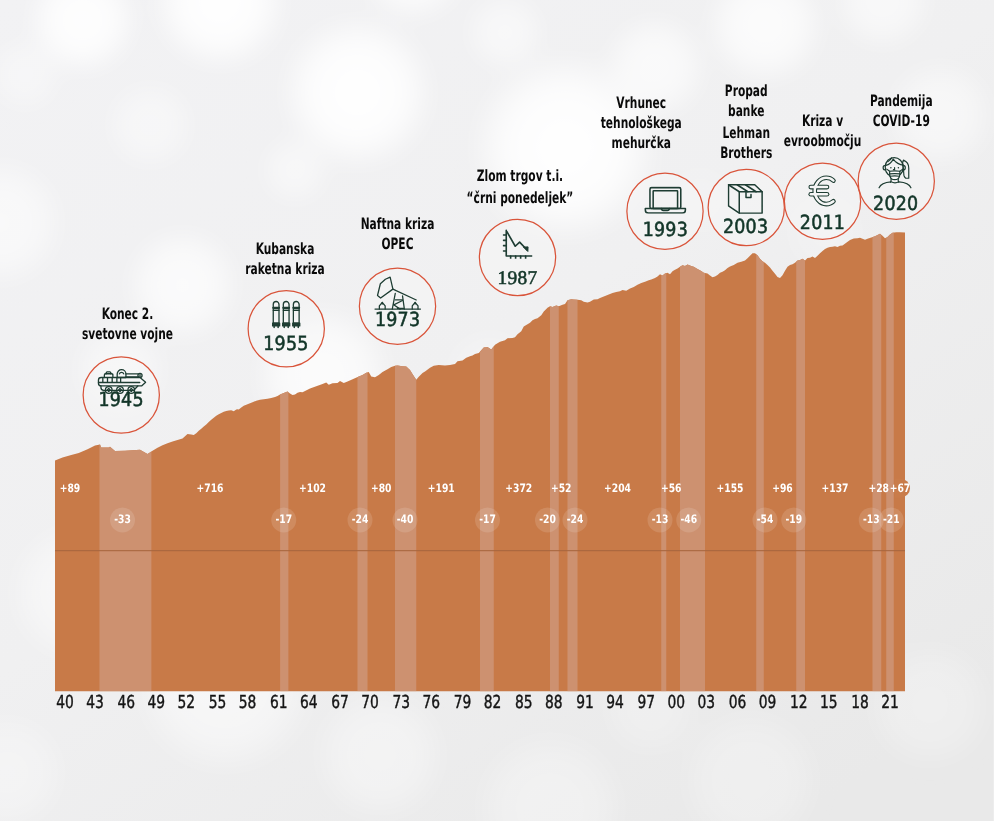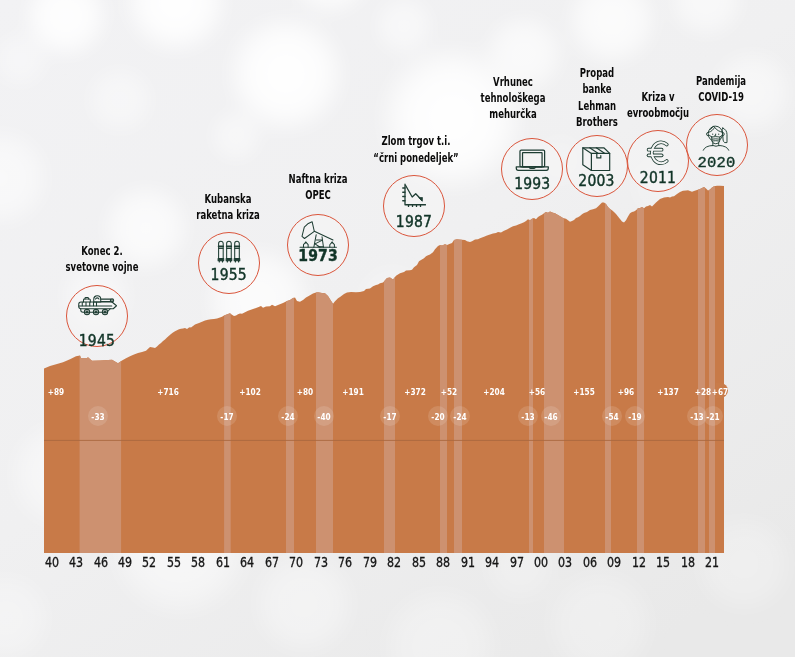--- a/index.html
+++ b/index.html
@@ -202,21 +202,21 @@
 <circle cx="72" cy="14.6" r="3.3"></circle>
 <path d="M72 12.4 v4.4"></path>
 <circle cx="22" cy="38" r="5.3"></circle>
             <circle cx="40" cy="38" r="5.3"></circle>
             <circle cx="58" cy="38" r="5.3"></circle>
 <path d="M22 35.5 l2.2 2.5 l-2.2 2.5 l-2.2 -2.5 z"></path>
 <path d="M40 35.5 l2.2 2.5 l-2.2 2.5 l-2.2 -2.5 z"></path>
 <path d="M58 35.5 l2.2 2.5 l-2.2 2.5 l-2.2 -2.5 z"></path>
 </svg>
         </div>
-        <div class="myear" style="top: 48px;">1945</div>
+        <div class="myear" style="top: 27px;">1945</div>
       </div>
       <div class="marker" style="left: 22.2px; top: 242.5px; width: 160px;">
         <div class="mtitle">Konec 2.</div>
         <div class="mtitle">svetovne vojne</div>
       </div>
       <div class="mcircle" style="left: 197.75px; top: 232px;">
         <div class="micon" style="top: 4px;">
           <svg width="23.5" height="26" viewBox="0 0 47 52" fill="none" stroke="#1e3d33" stroke-width="2.1" stroke-linecap="round" stroke-linejoin="round">
 <g id="m1">
 <path d="M3.2 22.5 v-9.5 a4.6 4.6 0 0 1 9.2 0 v9.5 z"></path>
@@ -246,27 +246,27 @@
 <path d="M40.7 47.1 h13.7"></path>
 <path d="M37.8 56.3 l16.6 -8.2"></path>
 <path d="M37.8 56.3 l12 8.1"></path>
 <path d="M44.9 63.2 h11.8"></path>
 <path d="M16.1 51.9 v3"></path>
 <path d="M10.6 64.3 v-6 l5.5 -6.4 l5.5 6.4 v6"></path>
 <path d="M78.2 51.9 v3"></path>
 <path d="M72.8 64.3 v-6 l5.4 -6.4 l5.5 6.4 v6"></path>
 </svg>
         </div>
-        <div class="myear" style="top: 33.8px; font-weight: bold;">1973</div>
+        <div class="myear" style="top: 33.8px;">1973</div>
       </div>
       <div class="marker" style="left: 238.1px; top: 170.7px; width: 160px;">
         <div class="mtitle">Naftna kriza</div>
         <div class="mtitle">OPEC</div>
       </div>
-      <div class="mcircle" style="left: 383px; top: 174.7px;">
+      <div class="mcircle" style="left: 383px; top: 174.7px; font-family: Liberation Serif, serif;">
         <div class="micon" style="top: 6.9px;">
           <svg width="24.5" height="24" viewBox="0 0 49 48" fill="none" stroke="#1e3d33" stroke-width="2.6" stroke-linecap="round" stroke-linejoin="round">
 <path d="M6 2.5 v41 h41"></path>
 <path d="M1.5 10 h4.5 M1.5 18.5 h4.5 M1.5 27 h4.5 M1.5 35.5 h4.5"></path>
 <path d="M13 47.5 v-4 M21 47.5 v-4 M29 47.5 v-4 M37 47.5 v-4"></path>
 <path d="M7 4.5 l13.4 23.5 l7 -6.5 l12 12.5"></path>
 <path d="M40.6 35.8 l0.3 -6.8 l-6.8 0.3 z" fill="#1e3d33" stroke-width="1.6"></path>
 </svg>
         </div>
         <div class="myear" style="top: 39px;">1987</div>
@@ -321,21 +321,21 @@
 <use href="#eu" stroke="#1e3d33" stroke-width="7.4" fill="none"></use>
 <use href="#eu" stroke="#f5f5f5" stroke-width="3.9" fill="none"></use>
 </svg>
         </div>
         <div class="myear" style="top: 40px;">2011</div>
       </div>
       <div class="marker" style="left: 578px; top: 88.9px; width: 160px;">
         <div class="mtitle">Kriza v</div>
         <div class="mtitle">evroobmočju</div>
       </div>
-      <div class="mcircle" style="left: 685.6px; top: 114.4px; font-family: Liberation Mono, monospace;">
+      <div class="mcircle" style="left: 685.6px; top: 114.4px;">
         <div class="micon" style="top: 6px;">
           <svg width="33" height="33" viewBox="0 0 66 66" fill="none" stroke="#1e3d33" stroke-width="1.9" stroke-linecap="round" stroke-linejoin="round">
 <path d="M16.5 24.5 a14.2 14.2 0 0 1 28.4 0 v2.2 a14.2 14.2 0 0 1 -28.4 0 z"></path>
 <path d="M16.6 22.6 a3.3 3.3 0 0 0 0 7.2"></path>
 <path d="M44.9 22.6 a3.3 3.3 0 0 1 0 7.2"></path>
 <path d="M17.4 22.6 c5.2 -1 9.6 -5.6 11.8 -10.2 c3.4 5.8 11 9.6 16.1 9.9"></path>
 <path d="M20.4 16.8 c2.9 -1.7 5.2 -4.2 6.5 -6.5"></path>
 <circle cx="25.4" cy="26.4" r="1.2" fill="#1e3d33" stroke="none"></circle>
 <circle cx="37.4" cy="26.4" r="1.2" fill="#1e3d33" stroke="none"></circle>
 <path d="M31.3 26.2 v3.2 h-1.8"></path>

